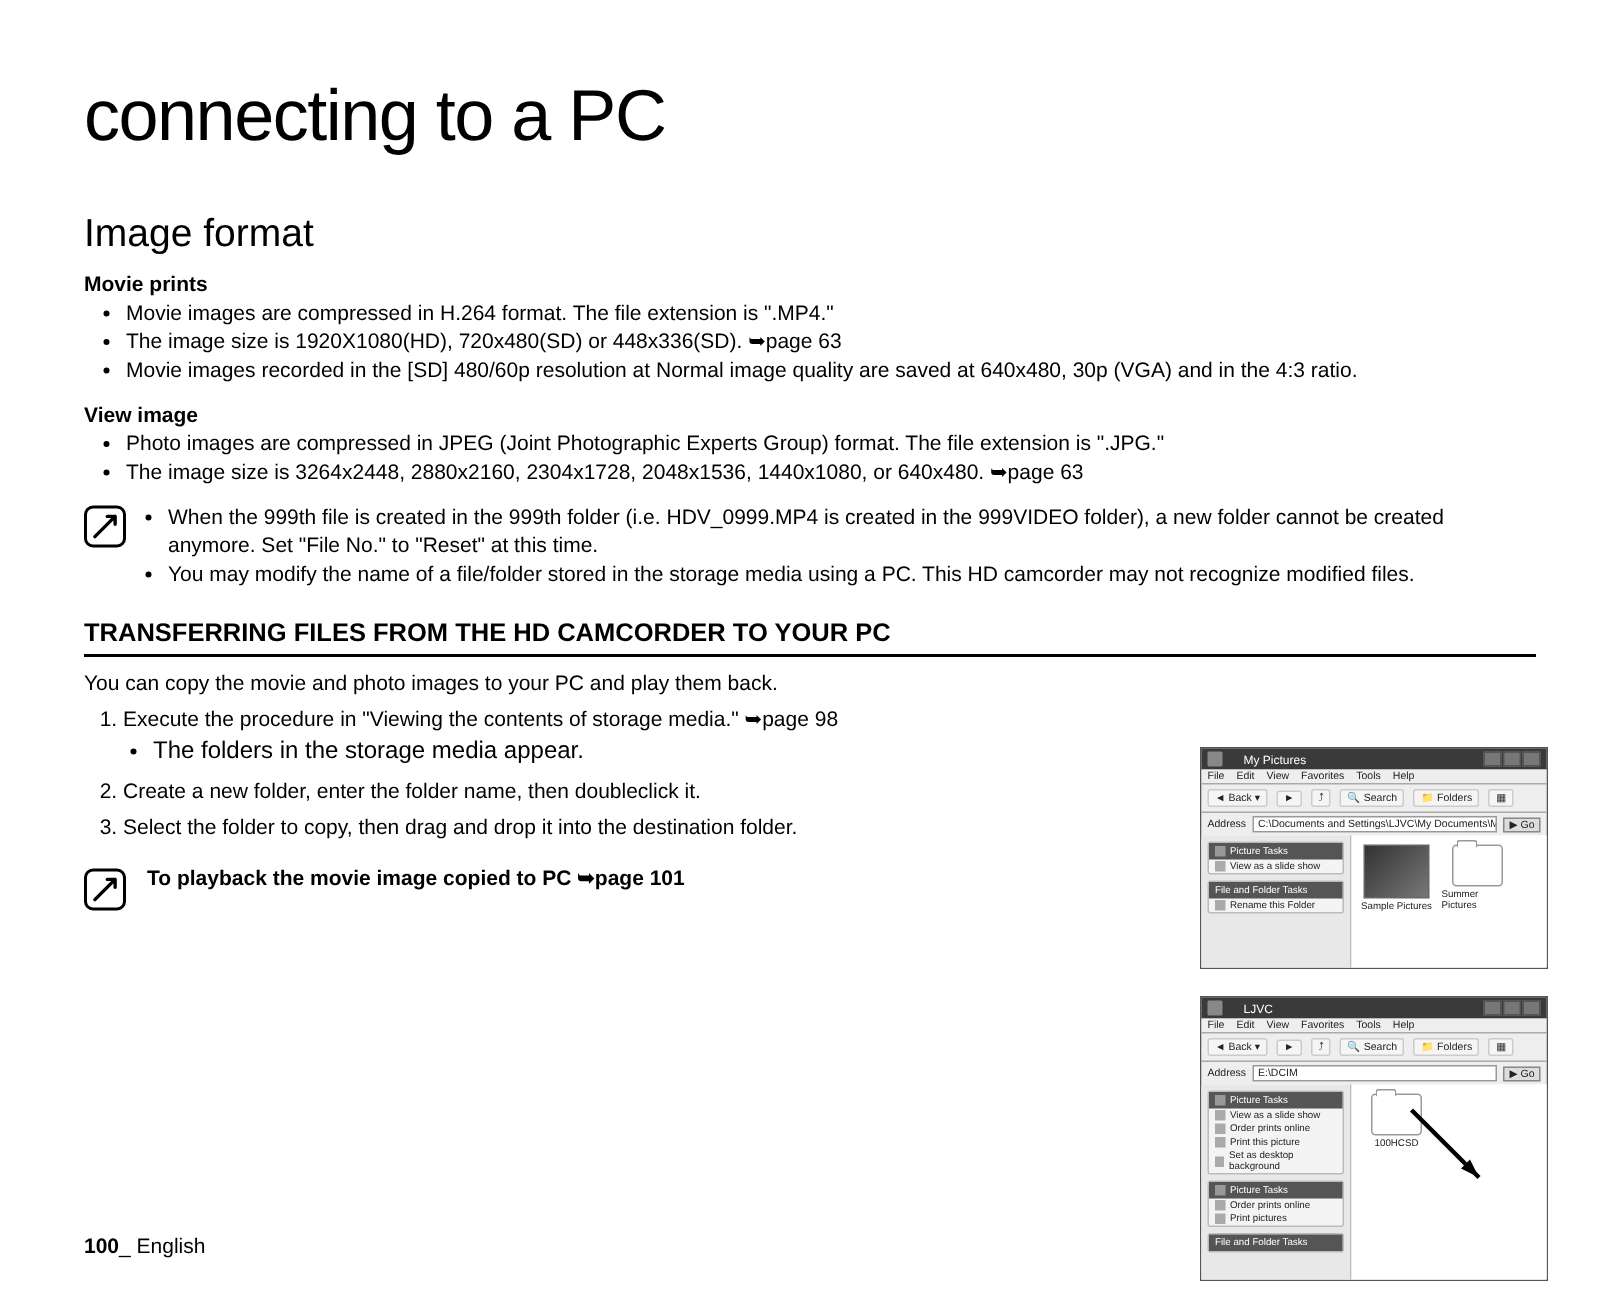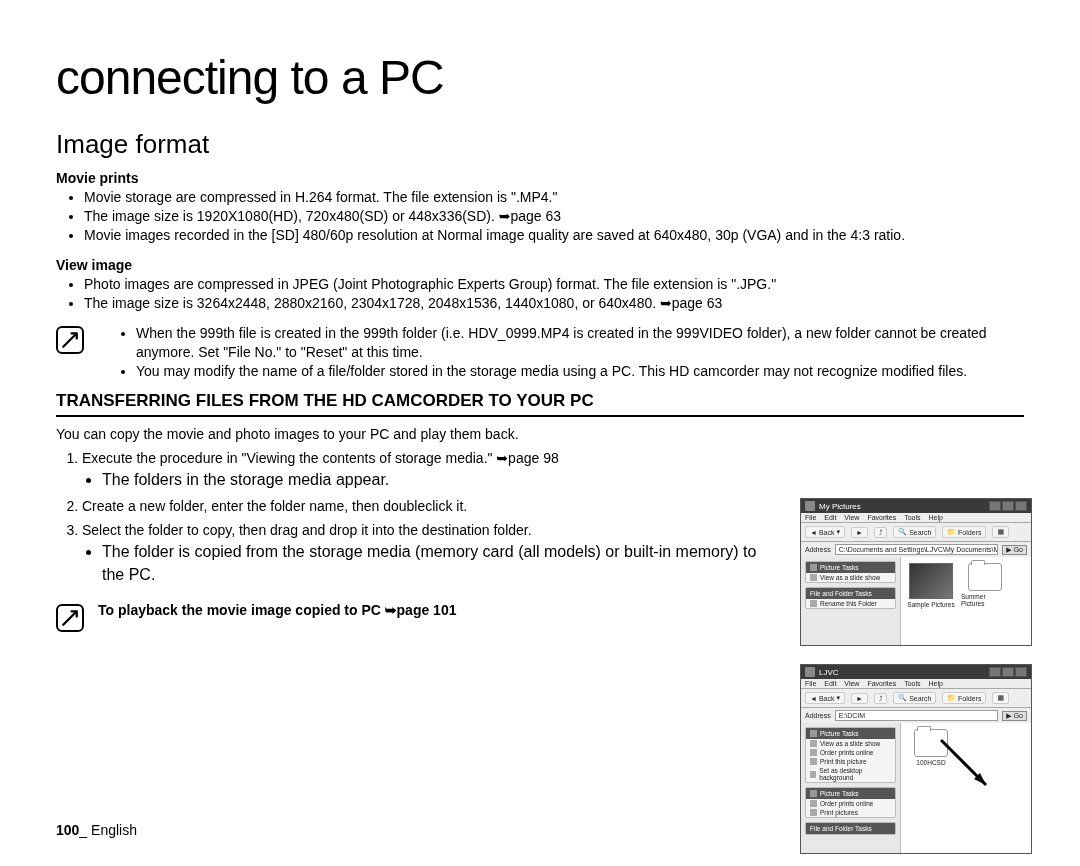--- a/index.html
+++ b/index.html
@@ -9,21 +9,21 @@
     height: 866px;
     background: #fff;
     color: #000;
     position: relative;
     padding: 50px 56px 30px 56px;
   }
   .chapter-title {
     font-size: 48px;
     font-weight: 300;
     letter-spacing: -1px;
-    margin-bottom: 24px;
+    margin-bottom: 35px;
   }
   .section-title {
     font-size: 26px;
     font-weight: 400;
     margin-bottom: 10px;
   }
   .sub-heading {
     font-size: 14px;
     font-weight: 700;
     margin-bottom: 2px;
@@ -32,22 +32,22 @@
     list-style: disc;
     padding-left: 28px;
     margin-bottom: 12px;
   }
   ul.bullets li {
     font-size: 14px;
     line-height: 1.35;
   }
   .note-row {
     display: flex;
-    gap: 24px;
-    margin-bottom: 10px;
+    gap: 0;
+    margin-bottom: 20px;
   }
   .note-icon {
     width: 28px;
     height: 28px;
     border: 2.5px solid #000;
     border-radius: 6px;
     display: flex;
     align-items: center;
     justify-content: center;
     flex-shrink: 0;
@@ -106,21 +106,21 @@
     font-size: 8px;
     color: #222;
   }
   .titlebar {
     background: #3a3a3a;
     color: #fff;
     display: flex;
     align-items: center;
     padding: 2px 4px;
     height: 14px;
-    gap: 4px;
+    gap: 14px;
   }
   .titlebar .tb-icon {
     width: 10px; height: 10px; background: #888; border-radius: 1px;
   }
   .winbtns { margin-left: auto; display: flex; gap: 1px; }
   .winbtn { width: 12px; height: 10px; background: #777; border: 1px solid #555; }
   .menubar {
     background: #eee;
     display: flex;
     gap: 8px;
@@ -245,21 +245,21 @@
 </style>
 </head>
 <body>
 
 <div class="chapter-title">connecting to a PC</div>
 
 <div class="section-title">Image format</div>
 
 <div class="sub-heading">Movie prints</div>
 <ul class="bullets">
-  <li>Movie storage are compressed in H.264 format. The file extension is ".MP4."</li>
+  <li>Movie images are compressed in H.264 format. The file extension is ".MP4."</li>
   <li>The image size is 1920X1080(HD), 720x480(SD) or 448x336(SD). ➥page 63</li>
   <li>Movie images recorded in the [SD] 480/60p resolution at Normal image quality are saved at 640x480, 30p (VGA) and in the 4:3 ratio.</li>
 </ul>
 
 <div class="sub-heading">View image</div>
 <ul class="bullets">
   <li>Photo images are compressed in JPEG (Joint Photographic Experts Group) format. The file extension is ".JPG."</li>
   <li>The image size is 3264x2448, 2880x2160, 2304x1728, 2048x1536, 1440x1080, or 640x480. ➥page 63</li>
 </ul>
 
@@ -285,23 +285,20 @@
     <span>Execute the procedure in "Viewing the contents of storage media." ➥page 98</span>
     <ul class="sub-bullets">
       <li>The folders in the storage media appear.</li>
     </ul>
   </li>
   <li>
     <span>Create a new folder, enter the folder name, then doubleclick it.</span>
   </li>
   <li>
     <span>Select the folder to copy, then drag and drop it into the destination folder.</span>
-    <ul class="sub-bullets">
-      <li>The folder is copied from the storage media (memory card (all models) or built-in memory) to the PC.</li>
-    </ul>
   </li>
 </ol>
 
 <div class="playback-row">
   <div class="note-icon">
     <svg viewBox="0 0 24 24">
         <path d="M3 21 L21 3 M14 3 L21 3 L21 10" fill="none" stroke="#000" stroke-width="3" stroke-linecap="round" stroke-linejoin="round"></path>
       </svg>
   </div>
   <div>

